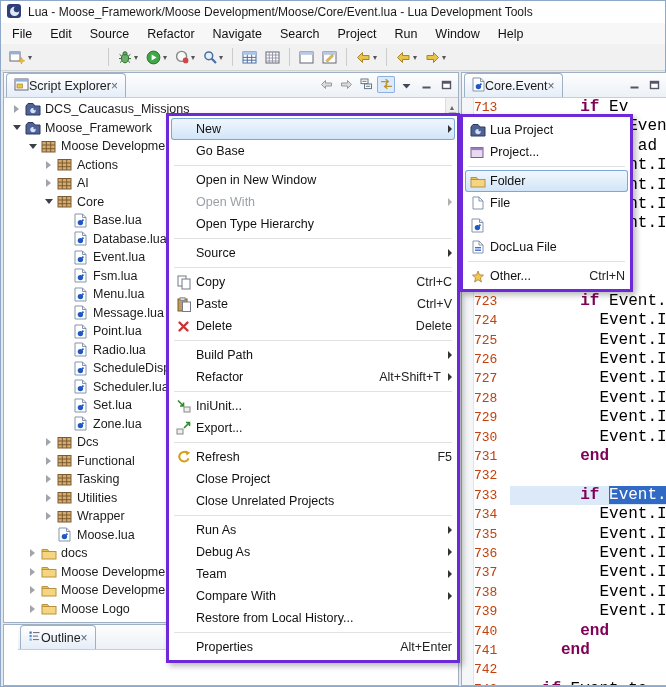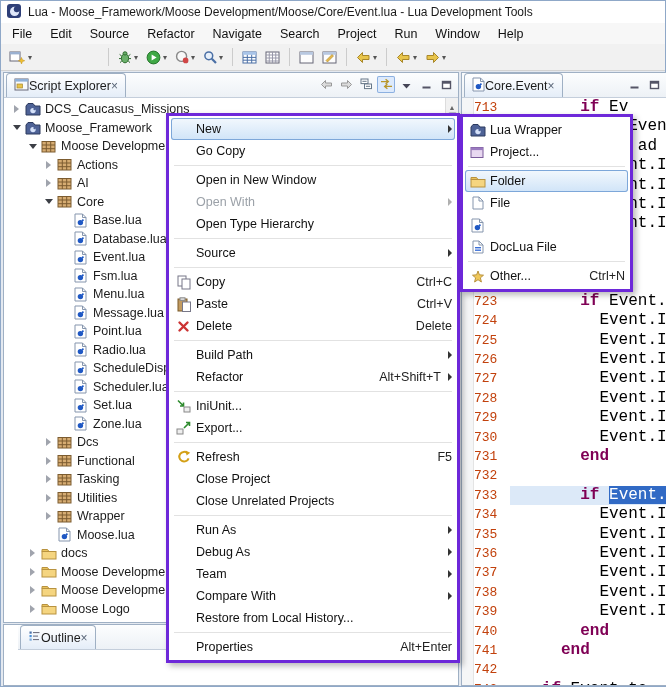--- a/index.html
+++ b/index.html
@@ -767,21 +767,21 @@
   </div>
 
   <div class="menu ctx">
       <div class="mi hl">
         <span class="mic"></span>
         <span class="lbl">New</span>
         <span class="marrow"></span>
       </div>
       <div class="mi">
         <span class="mic"></span>
-        <span class="lbl">Go Copy</span>
+        <span class="lbl">Go Base</span>
       </div>
       <div class="msep"></div>
       <div class="mi">
         <span class="mic"></span>
         <span class="lbl">Open in New Window</span>
       </div>
       <div class="mi dis">
         <span class="mic"></span>
         <span class="lbl">Open With</span>
         <span class="marrow"></span>
@@ -912,21 +912,21 @@
 
   <div class="menu sub">
       <div class="mi">
         <span class="mic">
           <svg width="16" height="14">
             <path d="M1 4 L3 1.5 H8 L10 4 H15 V13 H1 Z" fill="#4e6296" stroke="#2c3a5e"></path>
             <circle cx="8" cy="8.6" r="2.7" fill="#d6e2fa"></circle>
             <circle cx="9.6" cy="7" r="1.2" fill="#4e6296"></circle>
           </svg>
         </span>
-        <span class="lbl">Lua Wrapper</span>
+        <span class="lbl">Lua Project</span>
       </div>
       <div class="mi">
         <span class="mic">
           <svg width="15" height="13">
             <rect x="1" y="1.5" width="12" height="10" fill="#e8d8f0" stroke="#7a5a9a"></rect>
             <rect x="1" y="1.5" width="12" height="2.6" fill="#9a7ac0"></rect>
           </svg>
         </span>
         <span class="lbl">Project...</span>
       </div>

